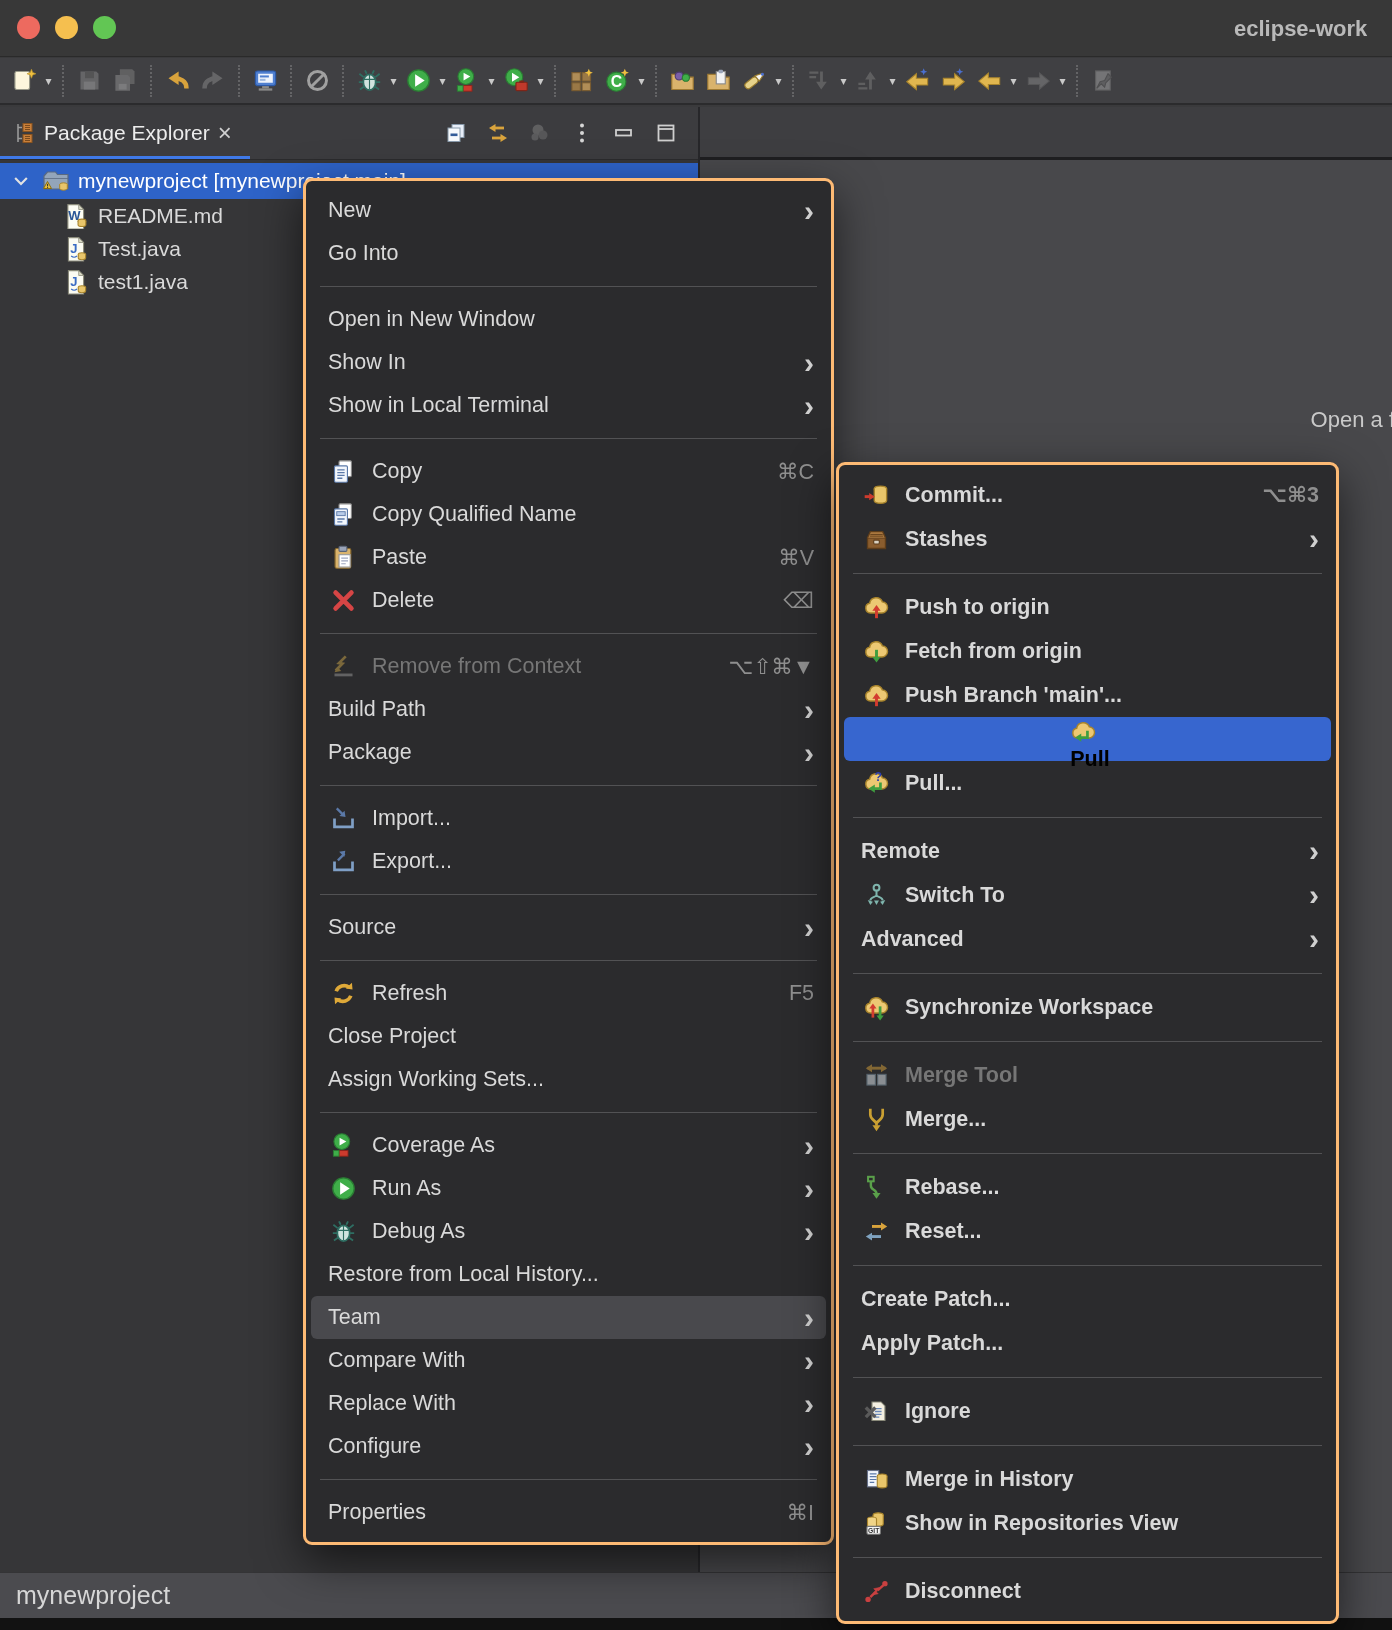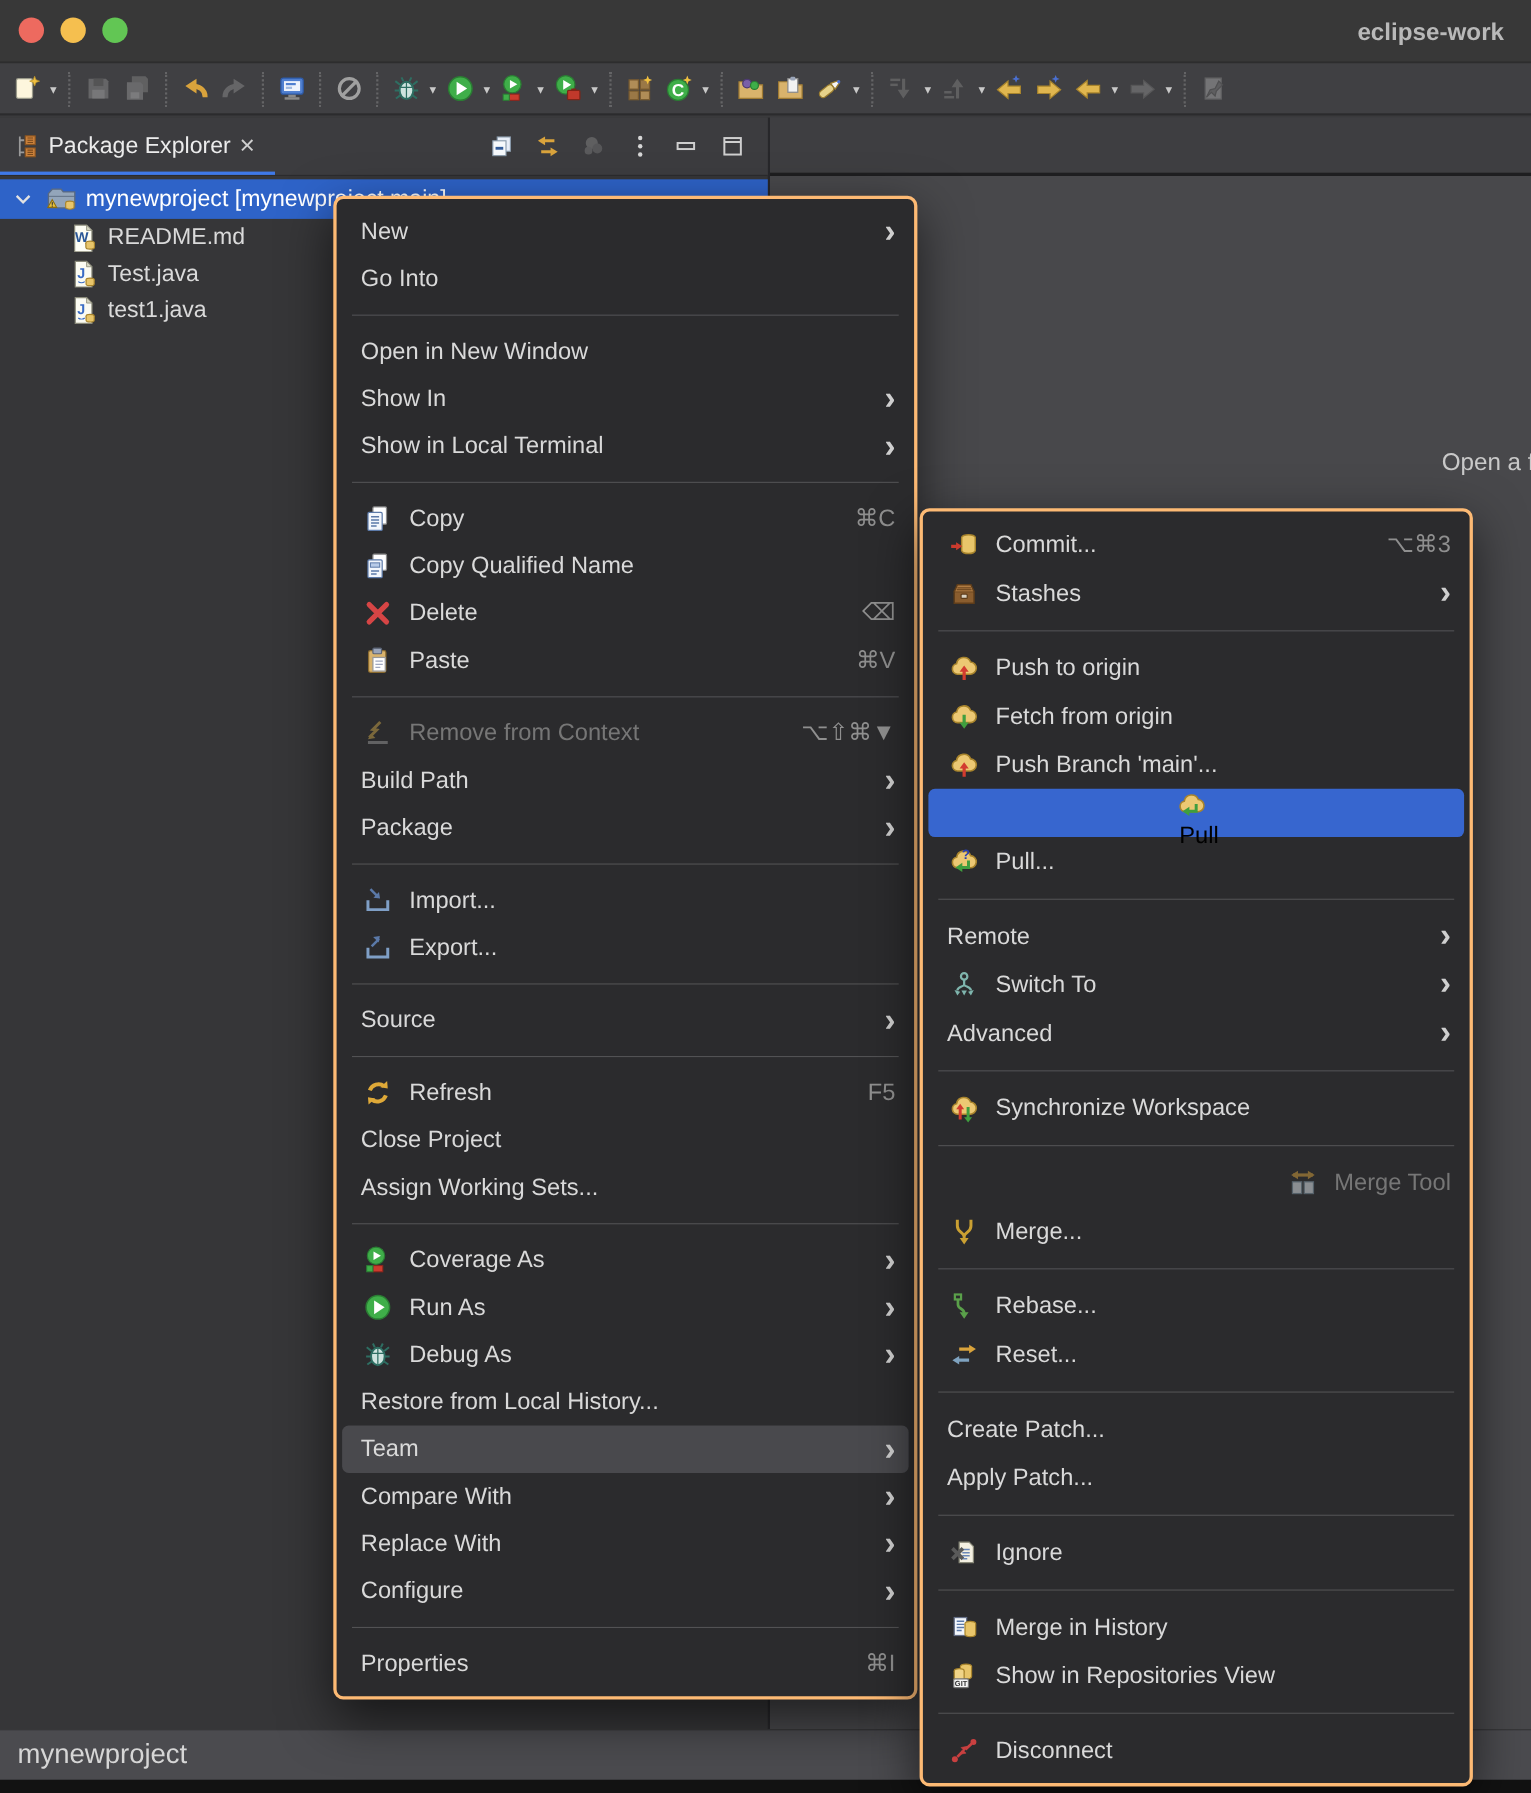--- a/index.html
+++ b/index.html
@@ -51,30 +51,30 @@
   .open-hint { position:absolute; top:300px; right:-3px; white-space:nowrap; color:#c9c9c9; font-size:22px; }
 
   
   .statusbar { position:absolute; left:0; top:1572px; width:100%; height:46px; background:#4b4b4f; border-top:1px solid #343436; display:flex; align-items:center; }
   .statusbar .stext { color:#d6d6d6; font-size:25px; padding-left:16px; }
   .bottom-strip { position:absolute; left:0; top:1618px; width:100%; height:12px; background:#121212; }
 
   
   .menu { position:absolute; background:#2b2b2d; border:3px solid #fdba74; border-radius:9px; box-shadow:0 16px 46px rgba(0,0,0,.6); padding:8px 0; color:#d9d9d9; font-size:21.5px; }
   .menu1 { left:303px; top:178px; width:531px; z-index:20; }
-  .menu2 { left:836px; top:462px; width:503px; z-index:30; }
+  .menu2 { left:836px; top:462px; width:503px; z-index:30;font-weight:bold; }
   .mi { display:flex; align-items:center; height:43px; padding:0 17px 0 22px; }
   .menu2 .mi { height:44px; }
   .mi .ic { width:30px; height:29px; margin-right:14px; flex:0 0 30px; display:flex; align-items:center; justify-content:center; }
   .mi .ic svg { width:27px; height:27px; display:block; }
   .mi .lbl { white-space:nowrap; }
   .mi .sc { margin-left:auto; color:#8f8f8f; white-space:nowrap; }
   .mi .arr { margin-left:auto; color:#cfcfcf; line-height:1; }
   .mi .arr::before { content:"\203A"; font-size:30px; font-weight:bold; }
-  .mi.dis { color:#767676;justify-content:flex-end; }
+  .mi.dis { color:#767676; }
   .mi.dis .ic { opacity:.5; }
   .mi.hlgray { background:#49494d; border-radius:6px; margin:0 5px; padding:0 12px 0 17px; }
   .mi.hlblue { background:#3766cf; color:#000000; border-radius:6px; margin:0 5px; padding:0 12px 0 17px;flex-direction:column; }
   .msep { height:1px; background:#525254; margin:11px 14px; }
   .menu2 .msep { margin:11.5px 14px; }
 </style>
 </head>
 <body>
 
 <svg width="0" height="0" style="position:absolute" aria-hidden="true">
@@ -669,35 +669,35 @@
         <span class="ic">
           <svg>
             <use href="#i-copyq"></use>
           </svg>
         </span>
         <span class="lbl">Copy Qualified Name</span>
       </div>
     <div class="mi">
         <span class="ic">
           <svg>
+            <use href="#i-paste"></use>
+          </svg>
+        </span>
+        <span class="lbl">Paste</span>
+        <span class="sc">⌘V</span>
+      </div>
+    <div class="mi">
+        <span class="ic">
+          <svg>
             <use href="#i-del"></use>
           </svg>
         </span>
         <span class="lbl">Delete</span>
         <span class="sc">⌫</span>
       </div>
-    <div class="mi">
-        <span class="ic">
-          <svg>
-            <use href="#i-paste"></use>
-          </svg>
-        </span>
-        <span class="lbl">Paste</span>
-        <span class="sc">⌘V</span>
-      </div>
     <div class="msep"></div>
     <div class="mi dis">
         <span class="ic">
           <svg>
             <use href="#i-remctx"></use>
           </svg>
         </span>
         <span class="lbl">Remove from Context</span>
         <span class="sc">⌥⇧⌘▼</span>
       </div>

